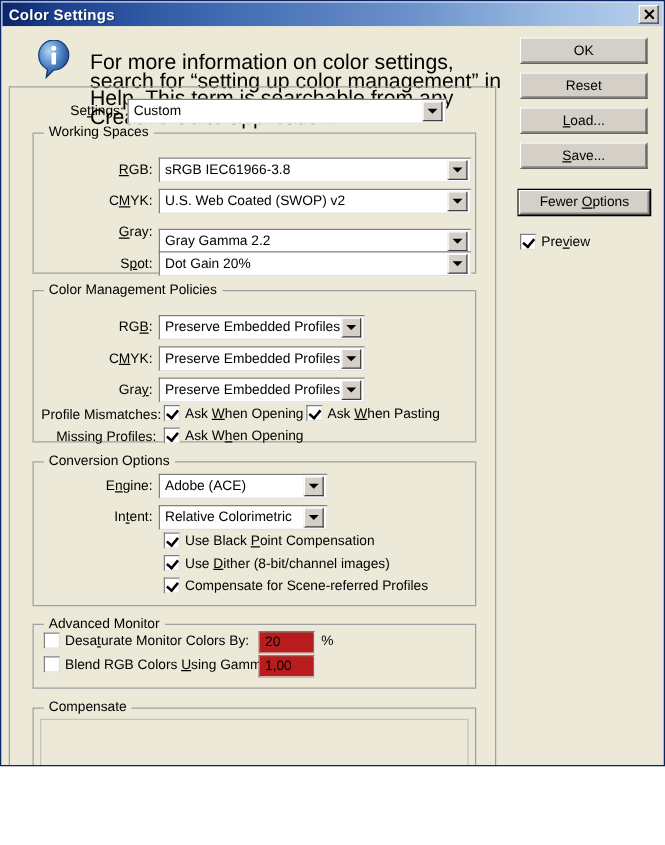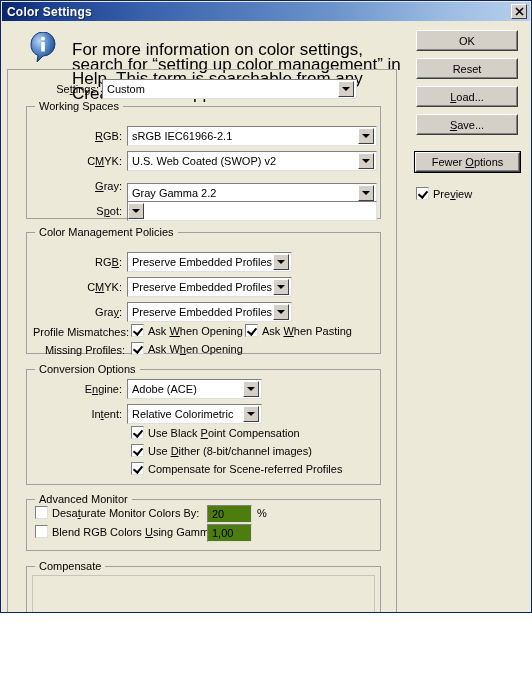--- a/index.html
+++ b/index.html
@@ -168,21 +168,21 @@
     width: 4px; height: 7px;
     border-right: 2px solid #000;
     border-bottom: 2px solid #000;
     transform: rotate(40deg);
   }
 
   
   .tinput {
     position: absolute;
     height: 18px;
-    background: #4d7c0f;
+    background: #b91c1c;
     border-top: 1px solid #808080;
     border-left: 1px solid #808080;
     border-right: 1px solid #dfdfdf;
     border-bottom: 1px solid #dfdfdf;
     box-sizing: border-box;
     font-size: 11px;
     color: #000;
     display: flex; align-items: center;
     padding-left: 4px;
     cursor: text;
@@ -278,41 +278,42 @@
         </div>
     </div>
 
     <div class="outer-panel"></div>
 
     <div class="group" style="left:24px; top:85px; width:355px; height:113px;">
       <div class="legend">Working Spaces</div>
     </div>
     <div class="lbl" style="left:55px; top:109px; width:65px;"><u>R</u>GB:</div>
     <div class="combo" style="left:125px; top:105px; width:250px;">
-      <div class="val">sRGB IEC61966-2.1</div>
+      <div class="val">sRGB IEC61966-3.8</div>
       <div class="arrow">
           <div class="tri"></div>
         </div>
     </div>
     <div class="lbl" style="left:55px; top:134px; width:65px;">C<u>M</u>YK:</div>
     <div class="combo" style="left:125px; top:130px; width:250px;">
       <div class="val">U.S. Web Coated (SWOP) v2</div>
       <div class="arrow">
           <div class="tri"></div>
         </div>
     </div>
     <div class="lbl" style="left:55px; top:159px; width:65px;"><u>G</u>ray:</div>
     <div class="combo" style="left:125px; top:162px; width:250px;">
       <div class="val">Gray Gamma 2.2</div>
       <div class="arrow">
           <div class="tri"></div>
         </div>
     </div>
     <div class="lbl" style="left:55px; top:184px; width:65px;">S<u>p</u>ot:</div>
     <div class="combo" style="left:125px; top:180px; width:250px;">
+      <div class="val">Dot Gain 20%</div>
       <div class="arrow">
           <div class="tri"></div>
         </div>
     </div>
 
     <div class="group" style="left:24px; top:211px; width:355px; height:122px;">
       <div class="legend">Color Management Policies</div>
     </div>
     <div class="lbl" style="left:55px; top:235px; width:65px;">RG<u>B</u>:</div>
     <div class="combo" style="left:125px; top:231px; width:165px;">

